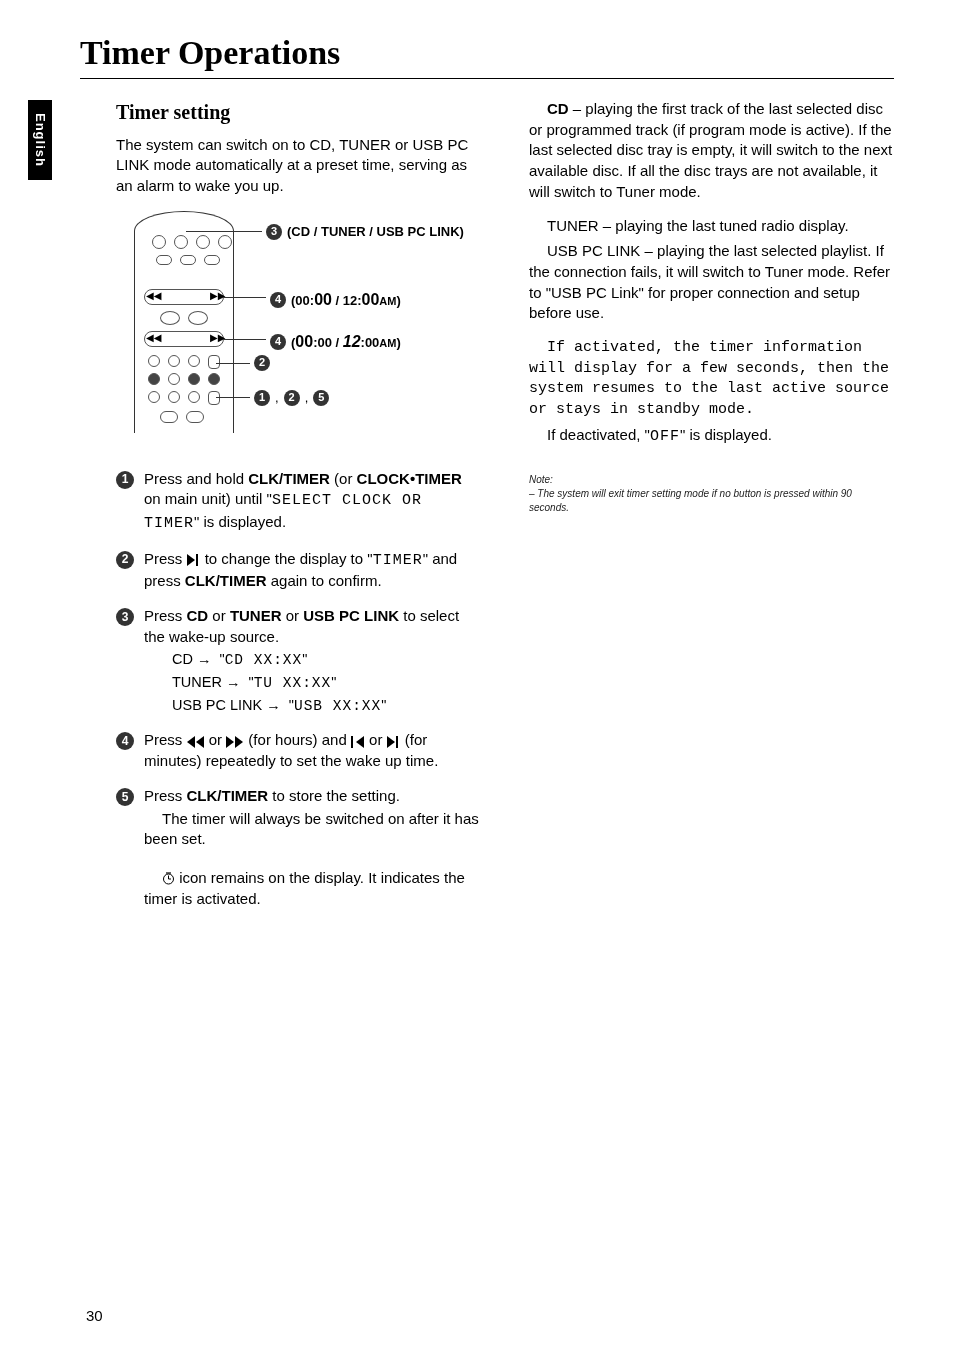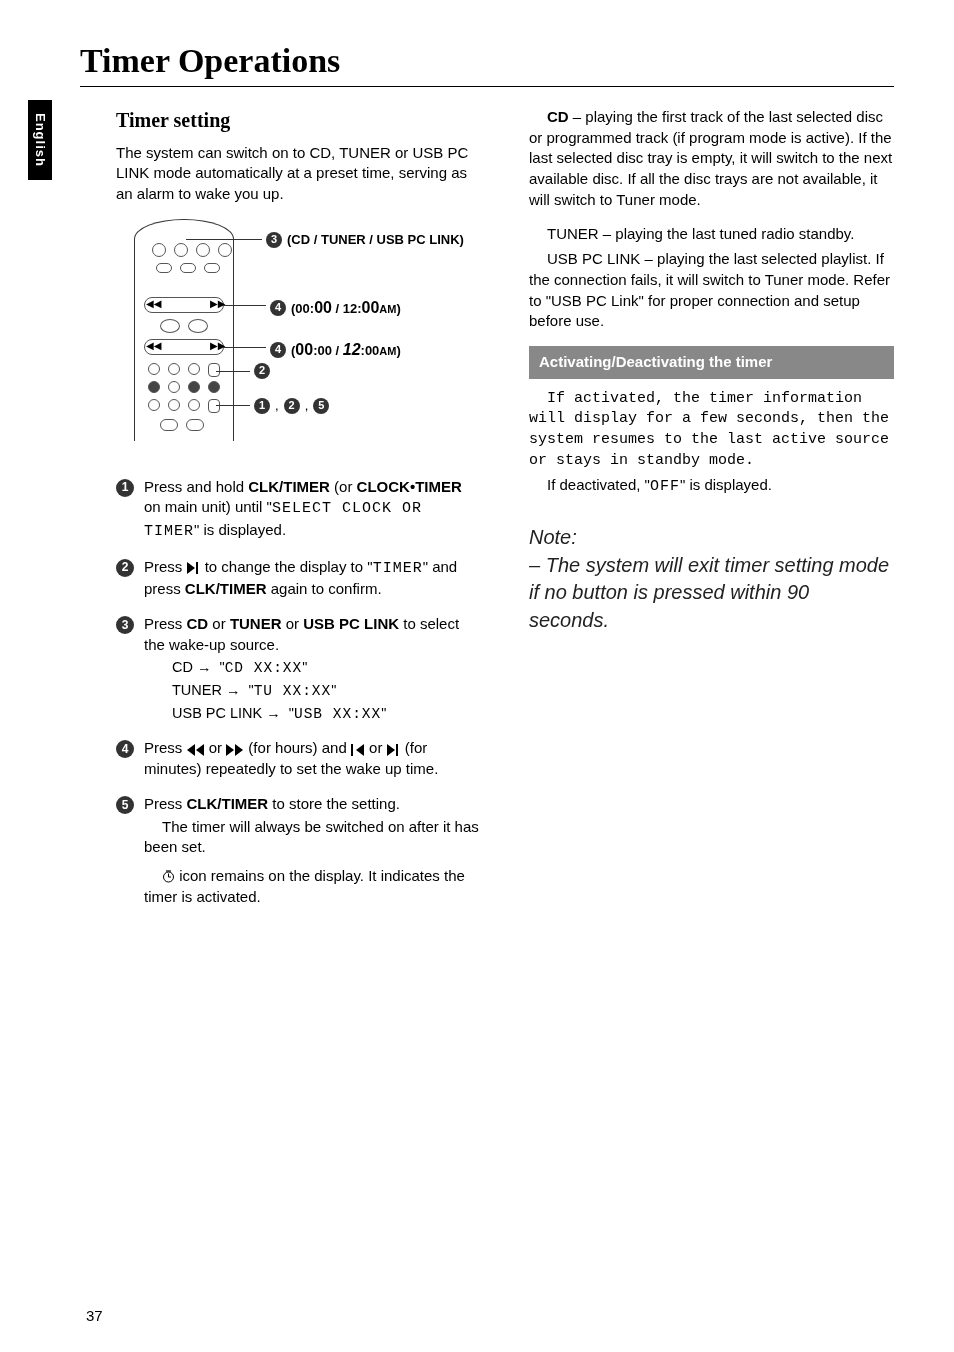--- a/index.html
+++ b/index.html
@@ -1,19 +1,19 @@
 <!DOCTYPE html>
 <html><head>
 <meta charset="utf-8">
 <style>
   * { box-sizing: border-box; margin: 0; padding: 0; }
   html, body { width: 954px; height: 1352px; background: #fff; font-family: Arial, Helvetica, sans-serif; color: #000; }
   .page { position: relative; width: 954px; height: 1352px; padding: 30px 60px 30px 30px; }
   .lang-tab { position: absolute; left: 28px; top: 100px; width: 24px; height: 80px; background: #000; color: #fff; font-size: 13px; font-weight: bold; display: flex; align-items: center; justify-content: center; writing-mode: vertical-lr; text-orientation: mixed; letter-spacing: 1px; }
-  .title { font-family: Georgia, 'Times New Roman', serif; font-size: 34px; font-weight: bold; margin-left: 50px; margin-top: 12px; }
+  .title { font-family: Georgia, 'Times New Roman', serif; font-size: 34px; font-weight: bold; margin-left: 50px; margin-top: 4px; }
   .hr { border: none; border-top: 1.5px solid #000; margin: 6px 0 20px 50px; }
   .cols { display: flex; gap: 48px; margin-left: 86px; }
   .col { width: 382px; font-size: 15px; line-height: 1.38; }
   .h2 { font-family: Georgia, 'Times New Roman', serif; font-size: 20px; font-weight: bold; margin-bottom: 8px; }
   .para { margin-bottom: 14px; }
   .strong { font-weight: bold; }
   .imp-block { margin-bottom: 14px; font-weight: bold; }
   .imp-head { margin-bottom: 2px; }
   .diagram { position: relative; width: 360px; height: 240px; margin: 6px 0 18px 0; }
   .remote-outline { position: absolute; left: 18px; top: 0; width: 100px; height: 222px; border: 1.2px solid #333; border-top-left-radius: 50px 20px; border-top-right-radius: 50px 20px; border-bottom: none; }
@@ -26,21 +26,21 @@
   .dline { position: absolute; border-top: 1px solid #333; height: 0; }
   .steps { margin-top: 4px; }
   .step { display: flex; gap: 10px; margin-bottom: 14px; }
   .step-num { flex: none; width: 18px; height: 18px; background: #333; color: #fff; border-radius: 50%; font-size: 12px; font-weight: bold; display: flex; align-items: center; justify-content: center; margin-top: 2px; }
   .step-body { flex: 1; }
   .seg7 { font-family: 'Courier New', monospace; letter-spacing: 1px; }
   .sub-ind { margin-left: 28px; margin-top: 2px; font-size: 14.5px; }
   .arrow-right { display: inline-block; margin: 0 4px; }
   .indent { margin-left: 18px; }
   .sect-bar { background: #888; color: #fff; font-weight: bold; padding: 6px 10px; margin: 14px 0 10px 0; font-size: 15px; }
-  .note { font-style: italic; font-size: 20px; margin-top: 26px; color: #222; }
+  .note { font-style: italic; font-size: 10px; margin-top: 26px; color: #222; }
   .page-num { position: absolute; bottom: 28px; left: 86px; font-size: 15px; }
   svg.glyph { vertical-align: middle; }
   .han-ind { display: inline; }
 </style>
 </head>
 <body>
 
 <div class="page">
   <div class="lang-tab">English</div>
   <h1 class="title">Timer Operations</h1>
@@ -187,53 +187,52 @@
                 <rect x="9" y="0" width="2" height="12" fill="#000"></rect>
               </svg><span> (for minutes) repeatedly to set the wake up time.</span>
           </div>
         </div>
 
         <div class="step">
           <div class="step-num">5</div>
           <div class="step-body">
             <span>Press </span><span class="strong">CLK/TIMER</span><span> to store the setting.</span>
             <div style="margin-top:2px;"><span class="han-ind" style="margin-left:18px;">The timer will always be switched on after it has been set.</span></div>
-            <div style="margin-top:8px;"><span style="margin-left:18px;"><svg class="glyph" width="13" height="13">
+            <div style="margin-top:18px;"><span style="margin-left:18px;"><svg class="glyph" width="13" height="13">
                     <circle cx="6.5" cy="7" r="5" fill="none" stroke="#000" stroke-width="1"></circle>
                     <line x1="6.5" y1="7" x2="6.5" y2="3.5" stroke="#000" stroke-width="1"></line>
                     <line x1="6.5" y1="7" x2="9" y2="7" stroke="#000" stroke-width="1"></line>
                     <line x1="4" y1="1" x2="9" y2="1" stroke="#000" stroke-width="1.2"></line>
                   </svg></span><span> icon remains on the display. It indicates the timer is activated.</span></div>
           </div>
         </div>
 
       </div>
     </div>
 
     <div class="col">
       <p class="para">
         <span class="indent"></span><span class="strong" style="font-weight:normal;"><b>CD</b></span><span> – playing the first track of the last selected disc or programmed track (if program mode is active).  If the last selected disc tray is empty, it will switch to the next available disc.  If all the disc trays are not available, it will switch to Tuner mode.</span>
       </p>
       <p class="para" style="margin-bottom:4px;">
-        <span class="indent"></span><b style="font-weight:normal;">TUNER</b><span> – playing the last tuned radio standby.</span>
+        <span class="indent"></span><b style="font-weight:normal;">TUNER</b><span> – playing the last tuned radio display.</span>
       </p>
       <p class="para">
         <span class="indent"></span><span>USB PC LINK</span><span> – playing the last selected playlist.  If the connection fails, it will switch to Tuner mode.  Refer to "</span><span>USB PC Link</span><span>" for proper connection and setup before use.</span>
       </p>
 
-      <div class="sect-bar">Activating/Deactivating the timer</div>
 
       <p class="para" style="margin-bottom:4px;font-family:Liberation Mono, monospace;">
         <span class="indent"></span><span>If activated, the timer information will display for a few seconds, then the system resumes to the last active source or stays in standby mode.</span>
       </p>
       <p class="para">
         <span class="indent"></span><span>If deactivated, "</span><span class="seg7">OFF</span><span>" is displayed.</span>
       </p>
 
       <div class="note">
         <div>Note:</div>
         <div>–  The system will exit timer setting mode if no button is pressed within 90 seconds.</div>
       </div>
     </div>
   </div>
 
-  <div class="page-num">37</div>
+  <div class="page-num">30</div>
 </div>
 
 </body></html>

